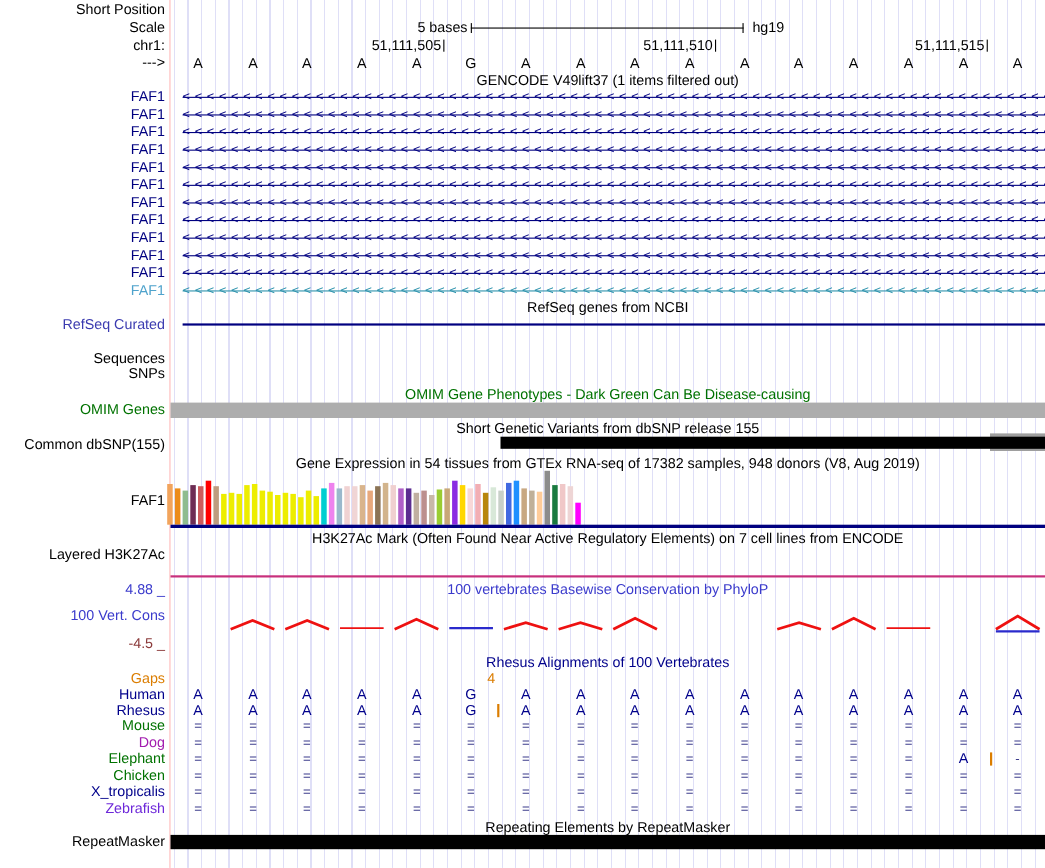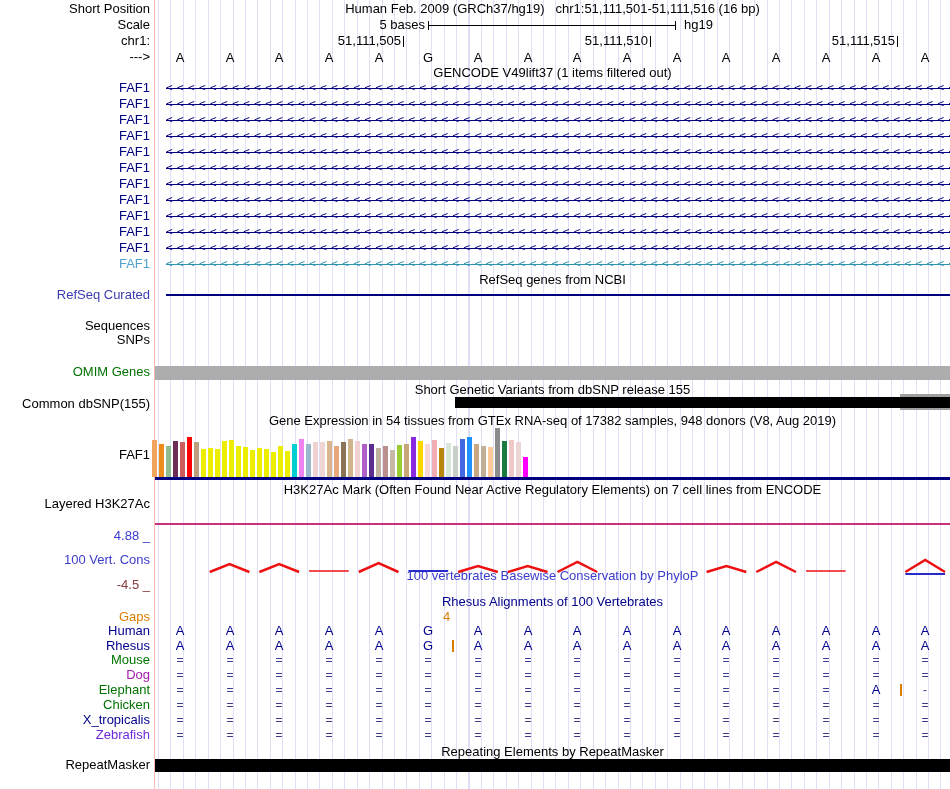--- a/index.html
+++ b/index.html
@@ -16,23 +16,20 @@
   svg{position:absolute;left:0;top:0;pointer-events:none;}
 </style>
 </head>
 <body>
 
 <div id="app">
   <div id="grid"></div>
   <div id="pink-line"></div>
 
   <div class="lbl" style="top:2px">Short Position</div>
-  <div class="ctitle" style="top:2px">
-    <span>Human Feb. 2009 (GRCh37/hg19)</span>&nbsp;&nbsp;&nbsp;<span>chr1:51,111,501-51,111,516 (16 bp)</span>
-  </div>
 
   <div class="lbl" style="top:18px">Scale</div>
   <div class="abs" style="top:18px;right:525px;height:14px;line-height:14px">5 bases</div>
   <div class="abs" style="left:428px;top:25px;width:248px;height:1px;background:#000"></div>
   <div class="abs" style="left:428px;top:21px;width:1px;height:9px;background:#000"></div>
   <div class="abs" style="left:675px;top:21px;width:1px;height:9px;background:#000"></div>
   <div class="abs" style="left:684px;top:18px;height:14px;line-height:14px">hg19</div>
 
   <div class="lbl" style="top:34px">chr1:</div>
   <div id="chr-row">
@@ -92,20 +89,21 @@
       <div style="position: absolute; left: 166px; top: 256px; width: 784px; height: 16px; line-height: 16px; overflow: hidden; white-space: nowrap; font-family: &quot;DejaVu Sans Mono&quot;, monospace; font-size: 11px; letter-spacing: 4.4px; color: rgb(46, 147, 173); background: linear-gradient(rgb(46, 147, 173), rgb(46, 147, 173)) center center / 100% 1px no-repeat;">&lt;&lt;&lt;&lt;&lt;&lt;&lt;&lt;&lt;&lt;&lt;&lt;&lt;&lt;&lt;&lt;&lt;&lt;&lt;&lt;&lt;&lt;&lt;&lt;&lt;&lt;&lt;&lt;&lt;&lt;&lt;&lt;&lt;&lt;&lt;&lt;&lt;&lt;&lt;&lt;&lt;&lt;&lt;&lt;&lt;&lt;&lt;&lt;&lt;&lt;&lt;&lt;&lt;&lt;&lt;&lt;&lt;&lt;&lt;&lt;&lt;&lt;&lt;&lt;&lt;&lt;&lt;&lt;&lt;&lt;&lt;&lt;&lt;&lt;&lt;&lt;</div>
     </div>
 
   <div class="ctitle" style="top:273px">RefSeq genes from NCBI</div>
   <div class="lbl" style="top: 288px; color: rgb(59, 59, 176);" id="refseq-lbl">RefSeq Curated</div>
   <div class="abs" style="left:166px;top:294px;width:784px;height:2px;background:#000080"></div>
 
   <div class="lbl" style="top:319px">Sequences</div>
   <div class="lbl" style="top:333px">SNPs</div>
 
+  <div class="ctitle" style="top: 352px; color: rgb(0, 114, 0);" id="omim-title">OMIM Gene Phenotypes - Dark Green Can Be Disease-causing</div>
   <div class="lbl" style="top: 365px; color: rgb(0, 114, 0);" id="omim-lbl">OMIM Genes</div>
   <div class="abs" style="left:155px;top:366px;width:795px;height:14px;background:#ADADAD"></div>
 
   <div class="ctitle" style="top:383px">Short Genetic Variants from dbSNP release 155</div>
   <div class="lbl" style="top:397px">Common dbSNP(155)</div>
   <div class="abs" style="left:900px;top:394px;width:50px;height:16px;background:#9E9E9E"></div>
   <div class="abs" style="left:455px;top:397px;width:495px;height:11px;background:#000"></div>
 
   <div class="ctitle" style="top:414px">Gene Expression in 54 tissues from GTEx RNA-seq of 17382 samples, 948 donors (V8, Aug 2019)</div>
   <div class="lbl" style="top:448px">FAF1</div>
@@ -164,21 +162,21 @@
       <div style="position: absolute; left: 509px; top: 440px; width: 5px; height: 37px; background: rgb(240, 200, 200);"></div>
       <div style="position: absolute; left: 516px; top: 442px; width: 5px; height: 35px; background: rgb(238, 213, 213);"></div>
       <div style="position: absolute; left: 523px; top: 457px; width: 5px; height: 20px; background: rgb(255, 0, 255);"></div>
     </div>
   <div class="abs" style="left:155px;top:477px;width:795px;height:3px;background:#000080"></div>
 
   <div class="ctitle" style="top:483px">H3K27Ac Mark (Often Found Near Active Regulatory Elements) on 7 cell lines from ENCODE</div>
   <div class="lbl" style="top:497px">Layered H3K27Ac</div>
   <div class="abs" style="left:155px;top:523px;width:795px;height:2px;background:#C8307C"></div>
 
-  <div class="ctitle" style="top: 529px; color: rgb(59, 59, 204); margin-top: 40px;" id="phylop-title">100 vertebrates Basewise Conservation by PhyloP</div>
+  <div class="ctitle" style="top: 529px; color: rgb(59, 59, 204);" id="phylop-title">100 vertebrates Basewise Conservation by PhyloP</div>
   <div class="lbl" style="top: 529px; color: rgb(59, 59, 204);" id="phylop-max">4.88 _</div>
   <div class="lbl" style="top: 553px; color: rgb(59, 59, 204);" id="phylop-lbl">100 Vert. Cons</div>
   <div class="lbl" style="top: 578px; color: rgb(139, 58, 58);" id="phylop-min">-4.5 _</div>
   <svg id="cons-svg" width="950" height="789">
       <polyline points="209.69,572 229.54,564 249.39,572" stroke="#EE1111" stroke-width="2.5" fill="none"></polyline>
       <polyline points="259.38,572 279.23,564 299.08,572" stroke="#EE1111" stroke-width="2.5" fill="none"></polyline>
       <polyline points="309.07,571 348.77,571" stroke="#EE1111" stroke-width="1.5" fill="none"></polyline>
       <polyline points="358.76,572 378.61,563 398.46,572" stroke="#EE1111" stroke-width="2.5" fill="none"></polyline>
       <polyline points="408.45,571 448.15,571" stroke="#2A2ACC" stroke-width="2" fill="none"></polyline>
       <polyline points="458.14,572 477.99,566 497.84,572" stroke="#EE1111" stroke-width="2.5" fill="none"></polyline>

